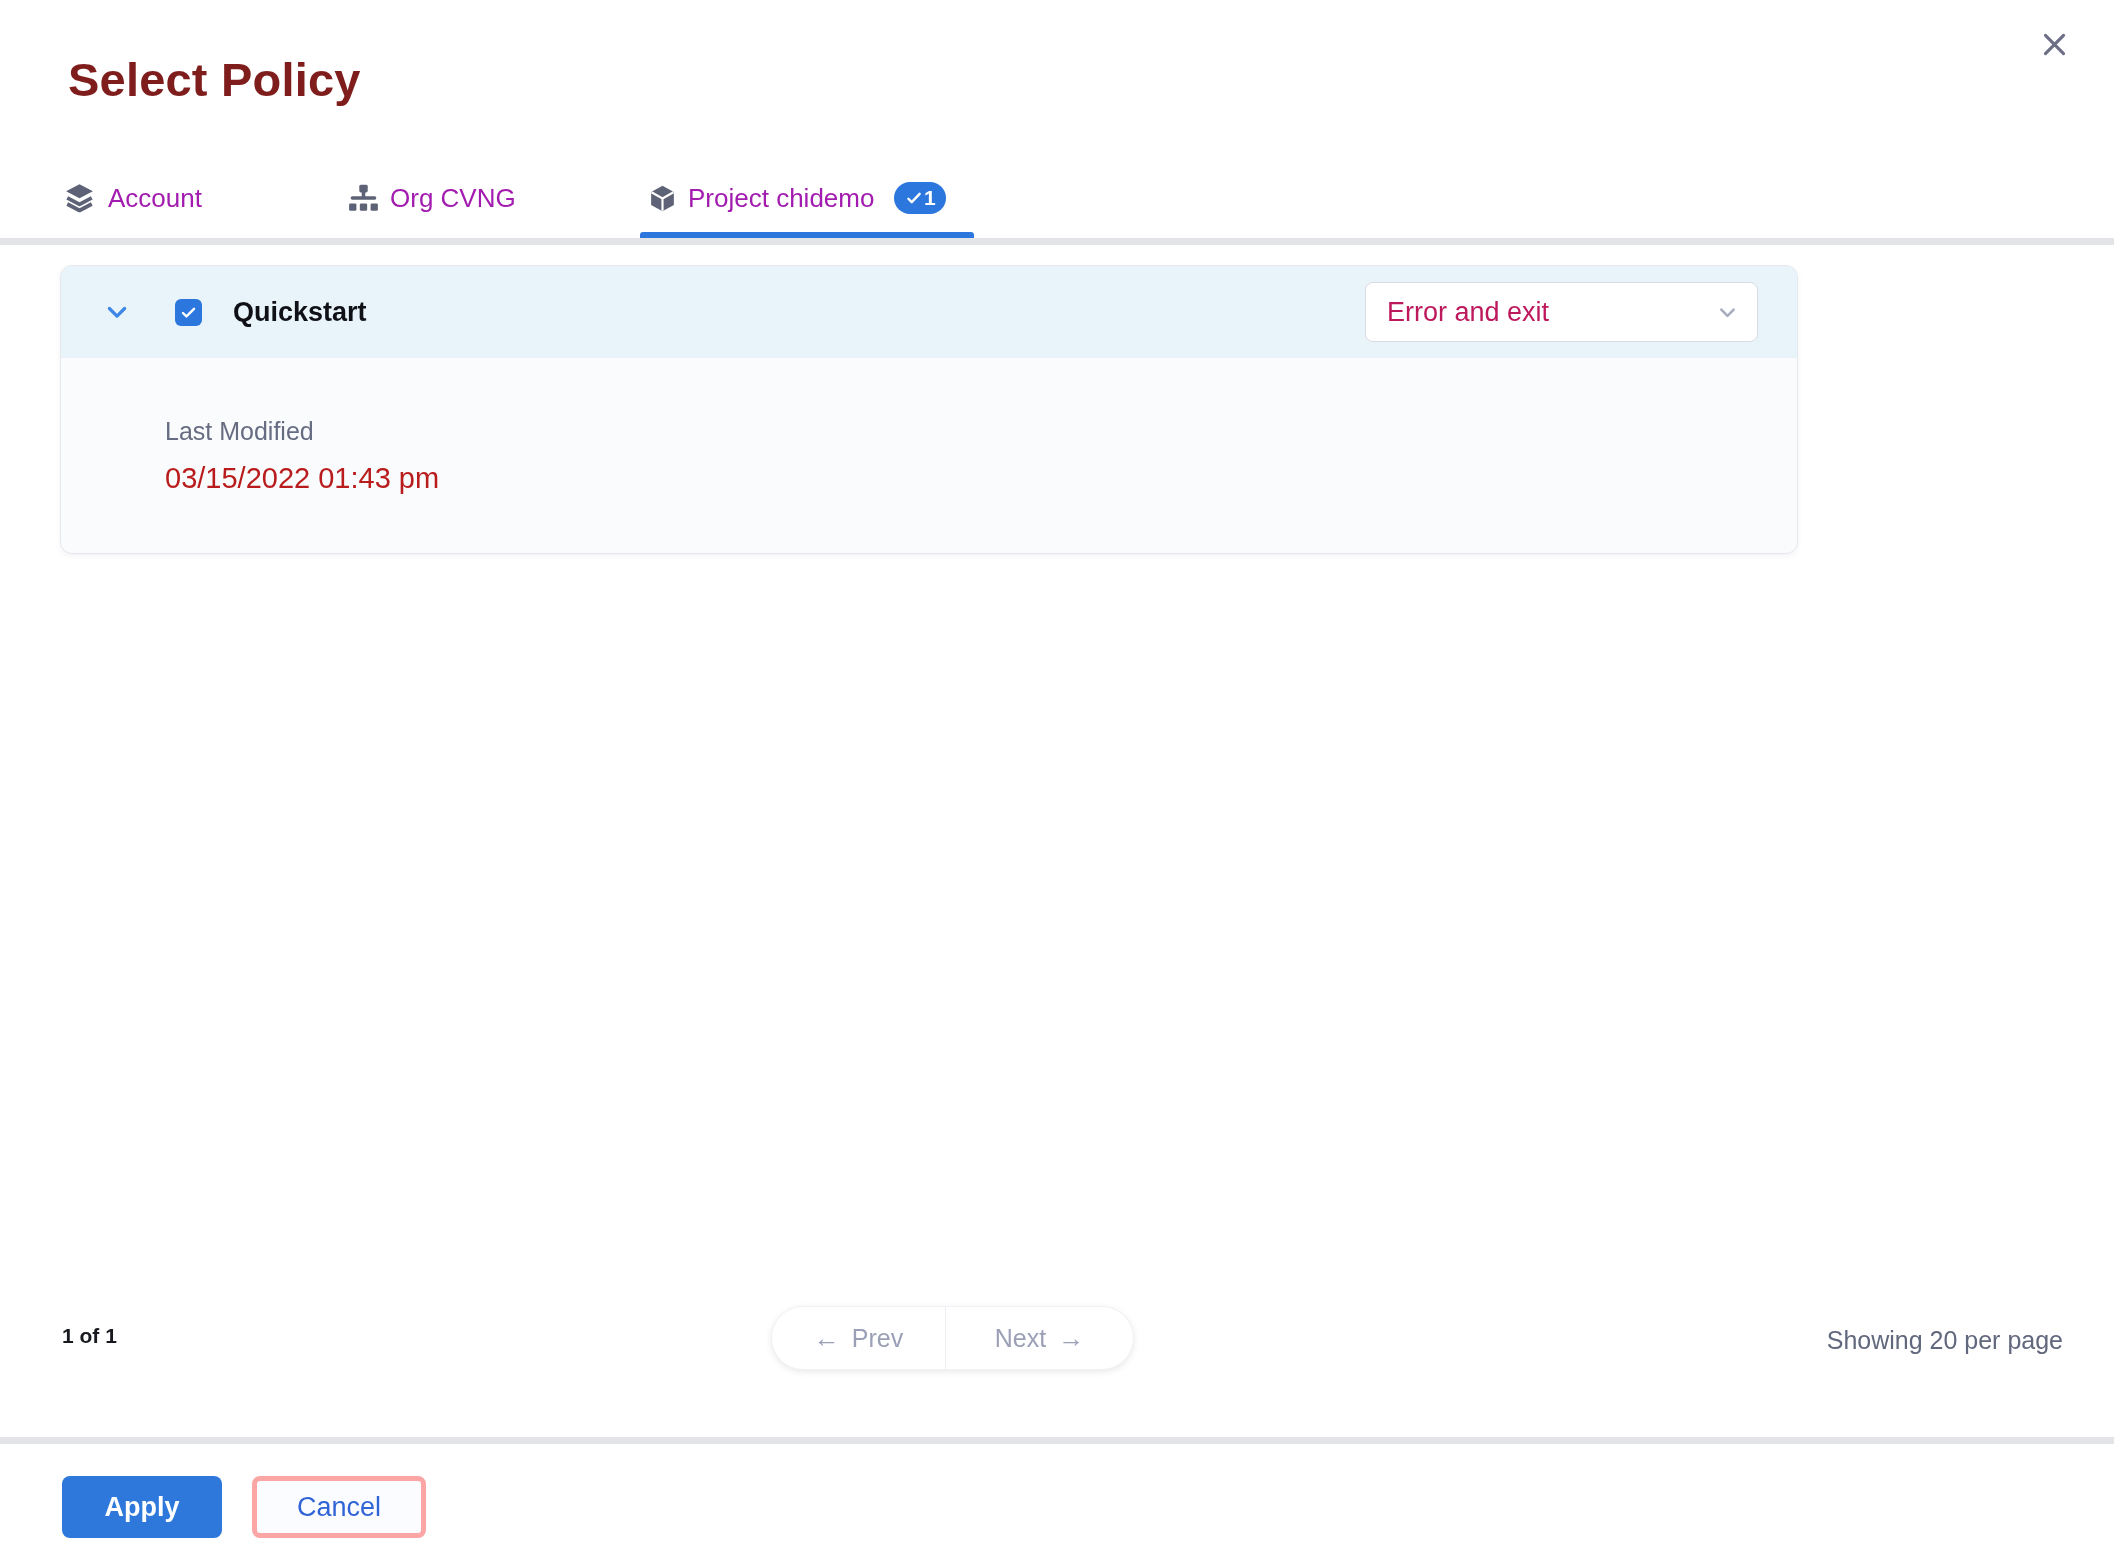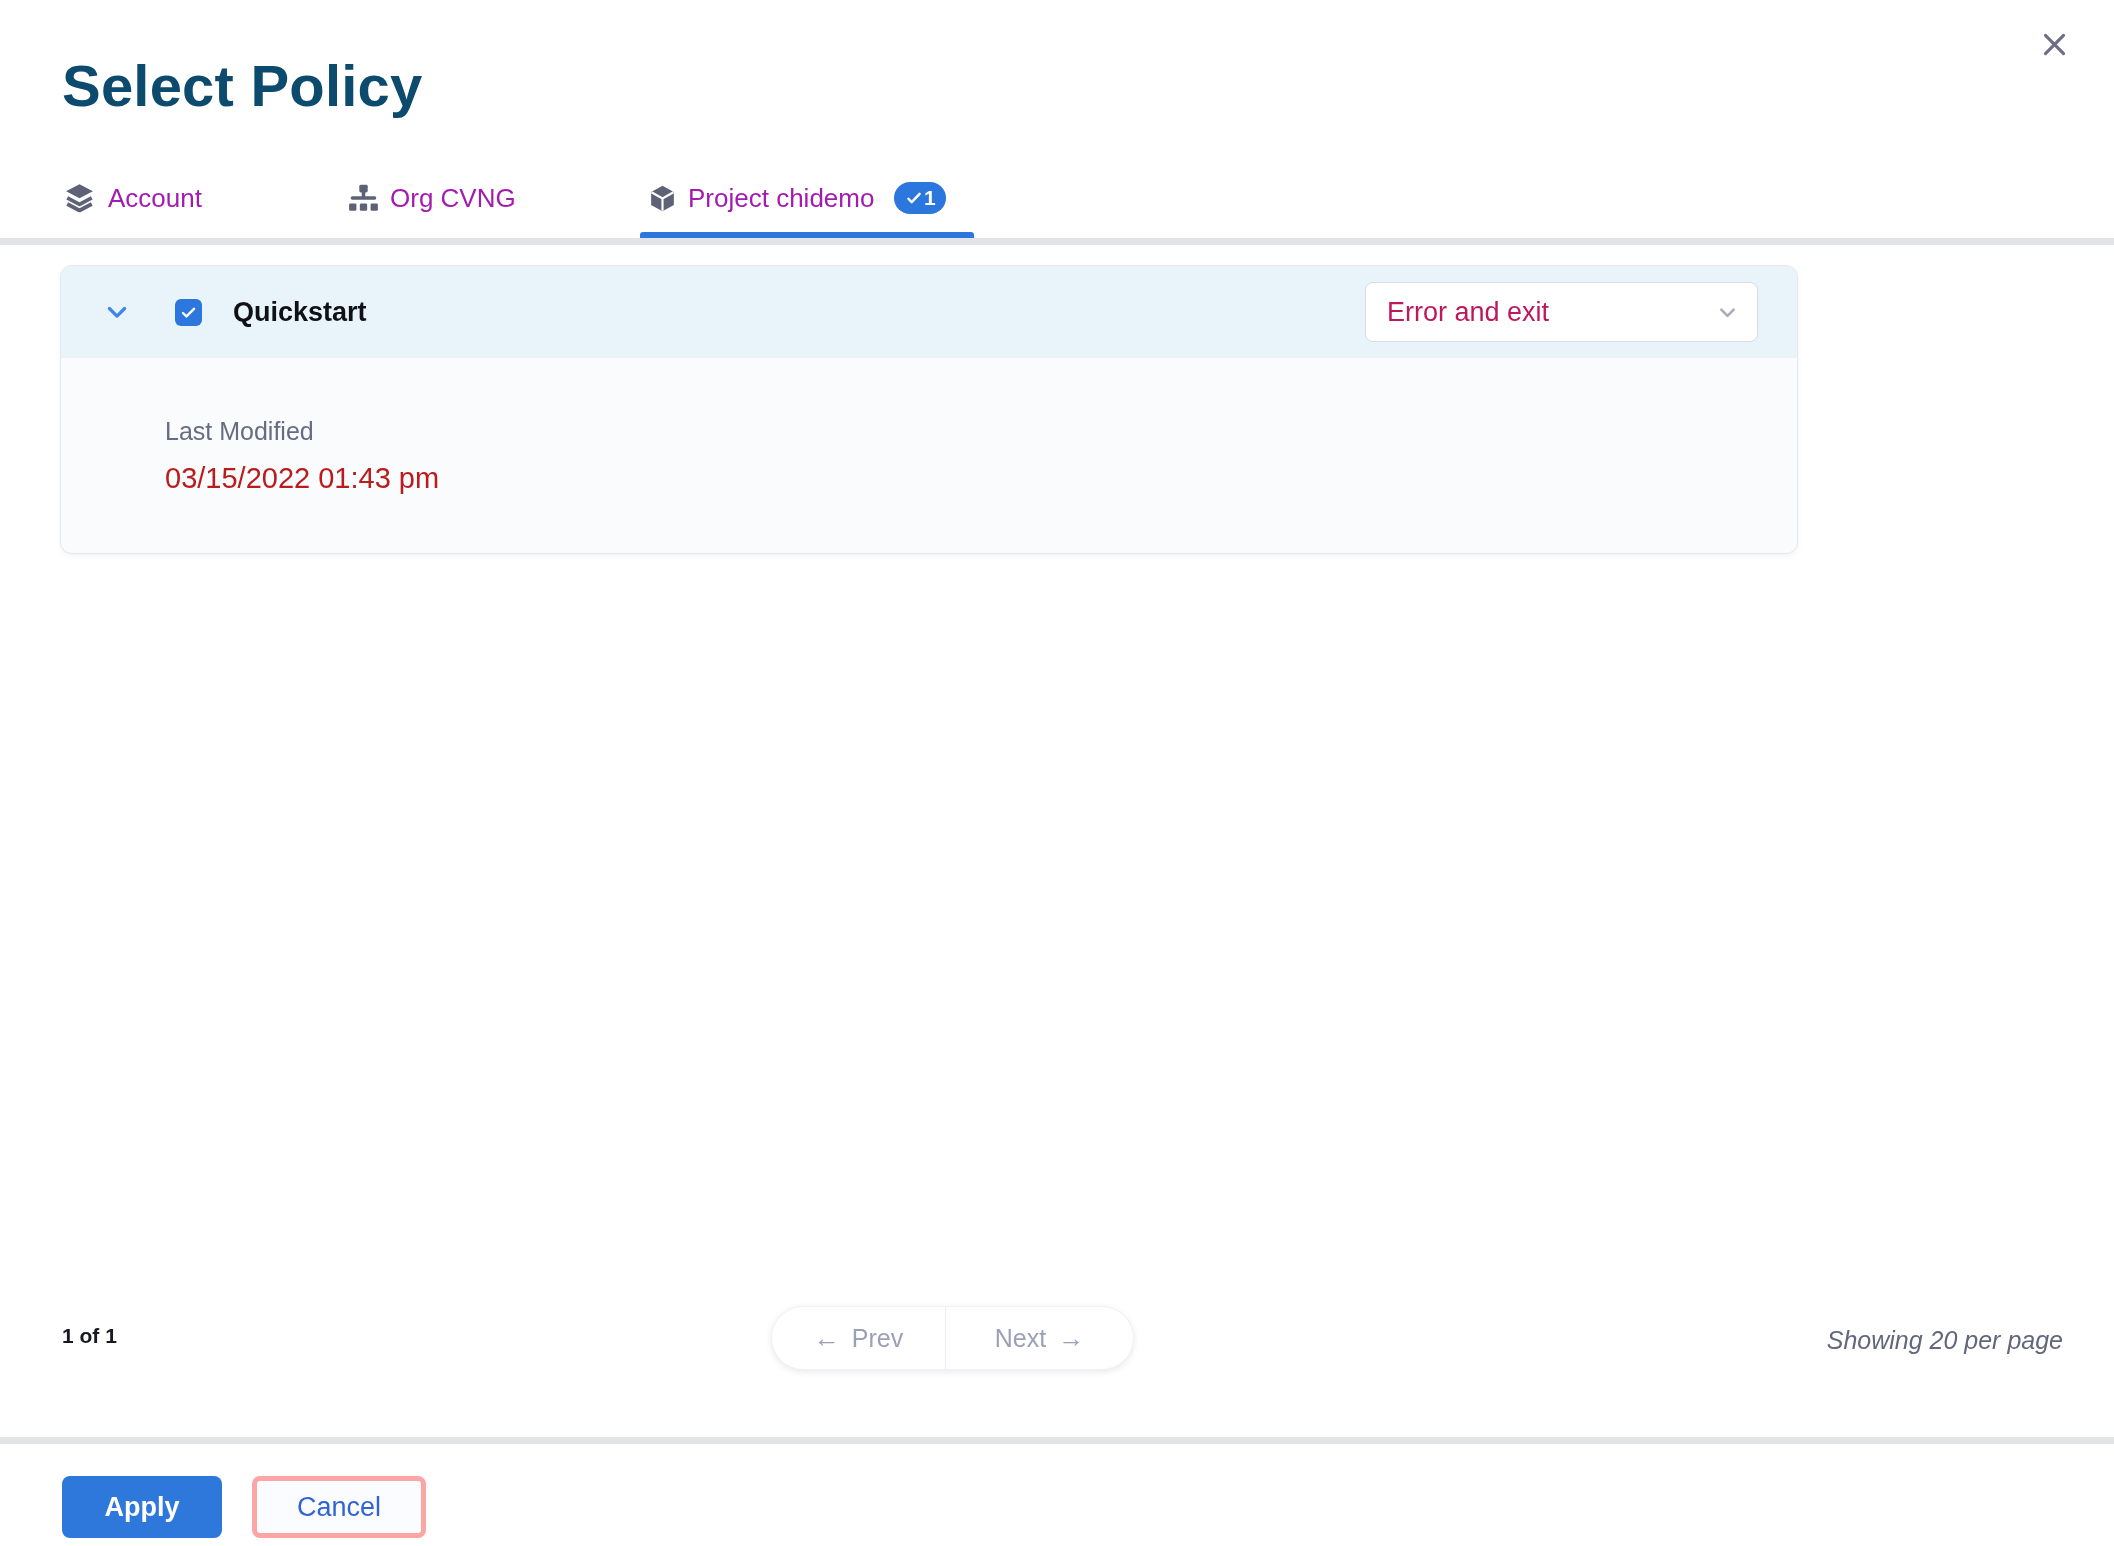--- a/index.html
+++ b/index.html
@@ -2,21 +2,21 @@
 <html><head>
 <meta charset="utf-8">
 <style>
   * { margin:0; padding:0; box-sizing:border-box; }
   html,body { background:#ffffff; }
   .page {
     position:relative; width:2114px; height:1546px; background:#ffffff;
     font-family:"Liberation Sans", sans-serif; overflow:hidden;
   }
   
-  .modal-title { position:absolute; left:62px; top:52px; font-size:58px; font-weight:600; color:#0c4a6e; letter-spacing:0.2px; }
+  .modal-title { position:absolute; left:68px; top:52px; font-size:47px; font-weight:600; color:#7f1d1d; letter-spacing:0.2px; }
   .close-btn { position:absolute; left:2030px; top:20px; width:48px; height:48px; display:flex; align-items:center; justify-content:center; background:none; border:none; cursor:pointer; }
   
   .tab { position:absolute; top:178px; height:40px; display:flex; align-items:center; gap:11px; cursor:pointer; }
   .tab-label { font-size:26px; color:#a21caf; white-space:nowrap; }
   .tab-account { left:62px; }
   .tab-org { left:348px; }
   .tab-project { left:648px; }
   .tab-badge { margin-left:9px; width:52px; height:32px; border-radius:16px; background:#2b77dd; display:flex; align-items:center; justify-content:center; gap:1px; }
   .tab-badge span { color:#ffffff; font-size:21px; font-weight:700; }
   .tab-underline { position:absolute; left:640px; top:232px; width:334px; height:6px; background:#2b77dd; border-radius:3px 3px 0 0; }
@@ -32,21 +32,21 @@
   .policy-body { padding:59px 0 0 104px; }
   .detail-label { font-size:25px; color:#666c82; }
   .detail-value { margin-top:16px; font-size:29px; color:#b91c1c; }
   
   .page-count { position:absolute; left:62px; top:1324px; font-size:21px; font-weight:700; color:#17191e; }
   .pager { position:absolute; left:771px; top:1306px; width:363px; height:64px; background:#ffffff; border:1px solid #f1f2f6; border-radius:32px; display:flex; overflow:hidden; box-shadow:0 2px 6px rgba(40,41,61,0.10); }
   .pager-btn { display:flex; align-items:center; justify-content:center; gap:12px; background:none; border:none; font-family:"Liberation Sans", sans-serif; font-size:25px; color:#9ba0b7; cursor:pointer; }
   .pager-prev { width:174px; border-right:1px solid #ebedf2; }
   .pager-next { flex:1; }
   .pager-arrow { font-size:26px; color:#9ba0b7; }
-  .showing { position:absolute; right:51px; top:1326px; font-size:25px; color:#61677d;font-style:italic; }
+  .showing { position:absolute; right:51px; top:1326px; font-size:25px; color:#61677d; }
   
   .footer-divider { position:absolute; left:0; top:1437px; width:100%; height:7px; background:#e3e4e7; }
   .apply-btn { position:absolute; left:62px; top:1476px; width:160px; height:62px; border:none; border-radius:8px; background:#2e78dc; color:#ffffff; font-family:"Liberation Sans", sans-serif; font-size:27px; font-weight:600; cursor:pointer; }
   .cancel-btn { position:absolute; left:252px; top:1476px; width:174px; height:62px; border:5px solid #fca5a5; border-radius:8px; background:#fbfcff; color:#3064d6; font-family:"Liberation Sans", sans-serif; font-size:27px; font-weight:500; cursor:pointer;text-align:center; }
   svg { display:block; }
 </style>
 </head>
 <body>
 
 <div class="page">

